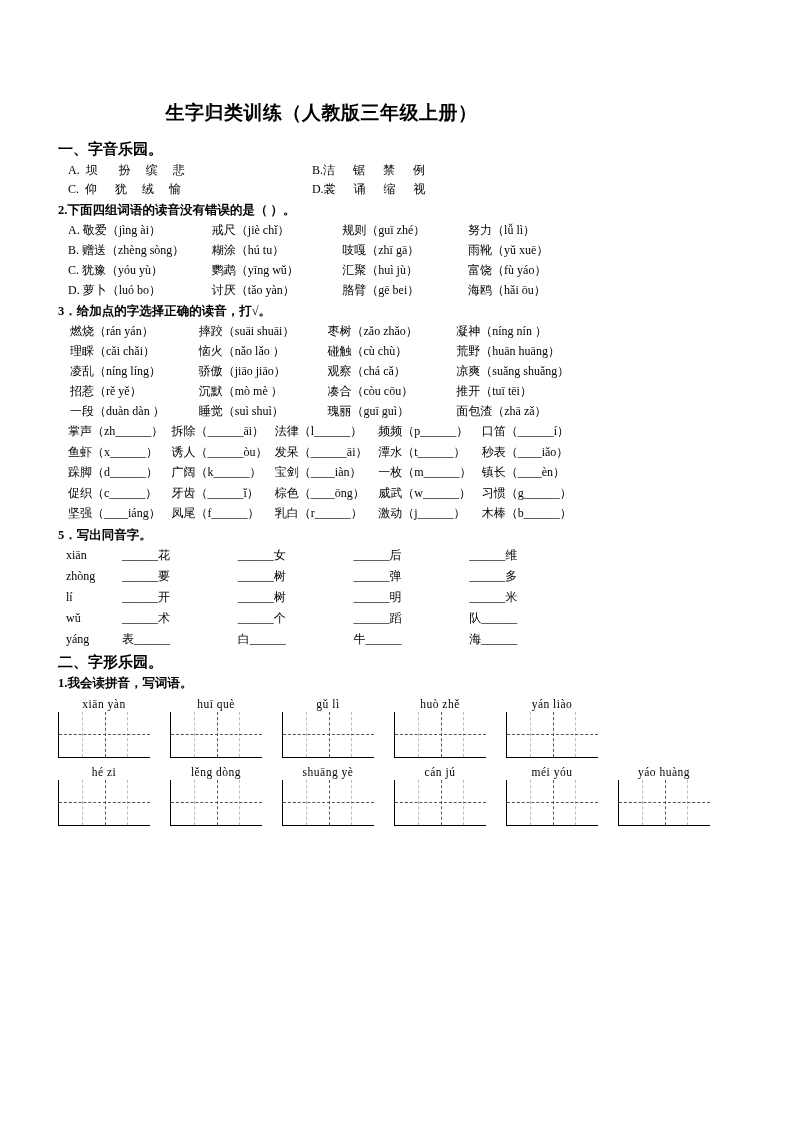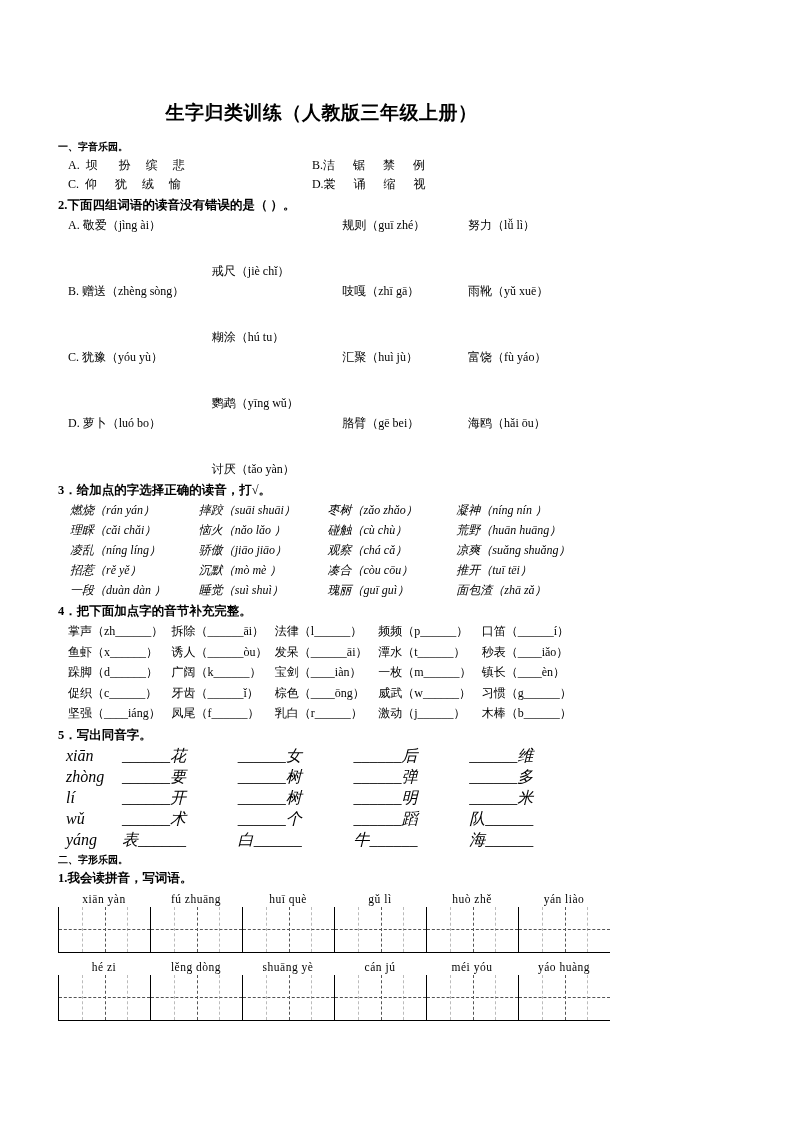--- a/index.html
+++ b/index.html
@@ -17,61 +17,62 @@
   }
   .doc-title{
     text-align:center;
     font-size:19px;
     font-weight:bold;
     font-family:"Liberation Serif", serif;
     margin:0 0 14px 0;
     letter-spacing:0.5px;
   }
   .sec-head{
-    font-size:10px;
+    font-size:15px;
     font-weight:bold;
     margin:3px 0 2px 0;
   }
   .q-head{
     font-size:12.5px;
     font-weight:bold;
     margin:3px 0 1px 0;
   }
   .opt{ white-space:pre; }
 
   
   .q1row{ display:flex; font-size:12px; line-height:19px;}
   .q1row .c1{ width:268px; padding-left:10px;}
   .q1row .c2{ width:300px;}
 
   
   .q2row{display:flex;font-size:12px;line-height:20px;padding-left:10px;}
   .q2row .a{width:160px;}
-  .q2row .b{width:145px;margin-top:46px;}
+  .q2row .b{width:145px;}
   .q2row .c{width:140px;}
   .q2row .d{width:130px;}
 
   
   .q3row{display:flex;font-size:12px;line-height:20px;padding-left:12px;}
-  .q3row .cell{width:168px;font-style:italic;}
+  .q3row .cell{width:168px;}
 
   
   .q4row{display:flex;font-size:12px;line-height:20.5px;padding-left:10px;}
   .q4row .cell{width:112px;white-space:nowrap;}
 
   
-  .q5row{display:flex;font-size:16px;line-height:21px;padding-left:8px;align-items:flex-end;font-style:italic;}
+  .q5row{display:flex;font-size:12px;line-height:21px;padding-left:8px;align-items:flex-end;}
   .q5row .py{width:62px;font-family:"Liberation Serif",serif;}
   .q5row .cell{width:128px;}
 
   
   .grid-block{ margin-top:4px; }
   .grid-row{
     display:flex;
     justify-content:flex-start;
+    gap:20px;
     margin-bottom:6px;
     align-items:flex-end;
   }
   .gitem{ width:92px; }
   .gpy{
     text-align:center;font-size:11.5px;height:16px;line-height:16px;
     font-family:"Liberation Serif",serif;letter-spacing:0.5px;
   }
   .gbox{
     position:relative;
@@ -165,21 +166,20 @@
     <div class="cell">凑合（còu  cōu）</div>
     <div class="cell">推开（tuī  tēi）</div>
   </div>
   <div class="q3row">
     <div class="cell">一段（duàn  dàn ）</div>
     <div class="cell">睡觉（suì  shuì）</div>
     <div class="cell">瑰丽（guī  guì）</div>
     <div class="cell">面包渣（zhā  zǎ）</div>
   </div>
 
-  <div class="q-head">4．把下面加点字的音节补充完整。</div>
   <div class="q4row">
     <div class="cell">掌声（zh______）</div>
     <div class="cell">拆除（______āi）</div>
     <div class="cell">法律（l______）</div>
     <div class="cell">频频（p______）</div>
     <div class="cell">口笛（______í）</div>
   </div>
   <div class="q4row">
     <div class="cell">鱼虾（x______）</div>
     <div class="cell">诱人（______òu）</div>
@@ -252,27 +252,20 @@
   <div class="grid-block">
     <div class="grid-row">
       <div class="gitem">
         <div class="gpy">xiān yàn</div>
         <div class="gbox">
             <i class="q"></i>
             <i class="q2"></i>
           </div>
       </div>
       <div class="gitem">
-        <div class="gpy">fú zhuāng</div>
-        <div class="gbox">
-            <i class="q"></i>
-            <i class="q2"></i>
-          </div>
-      </div>
-      <div class="gitem">
         <div class="gpy">huī què</div>
         <div class="gbox">
             <i class="q"></i>
             <i class="q2"></i>
           </div>
       </div>
       <div class="gitem">
         <div class="gpy">gǔ lì</div>
         <div class="gbox">
             <i class="q"></i>

